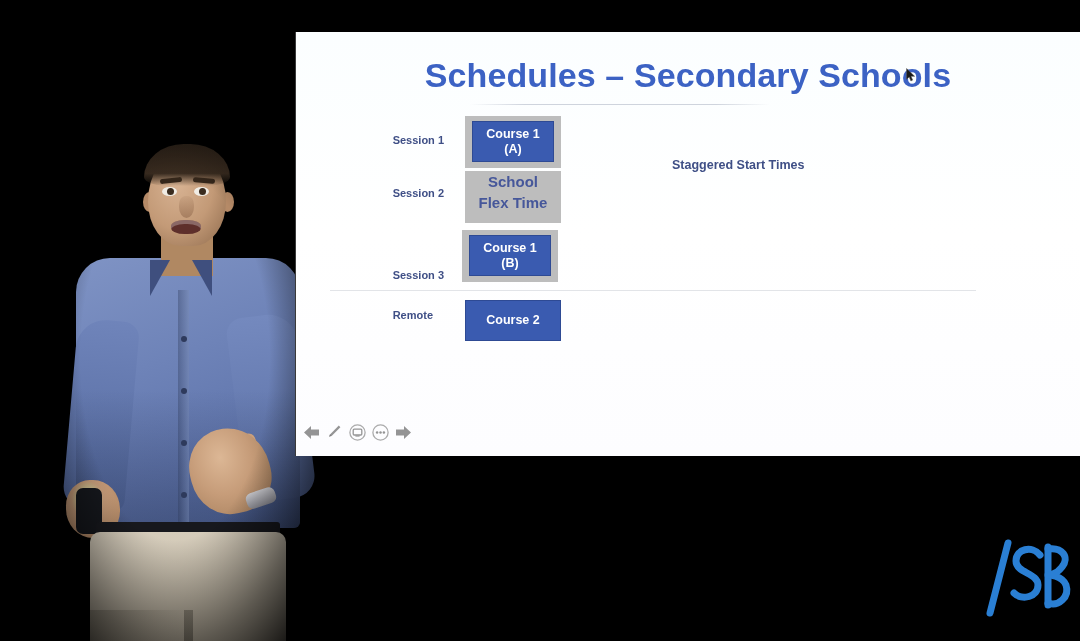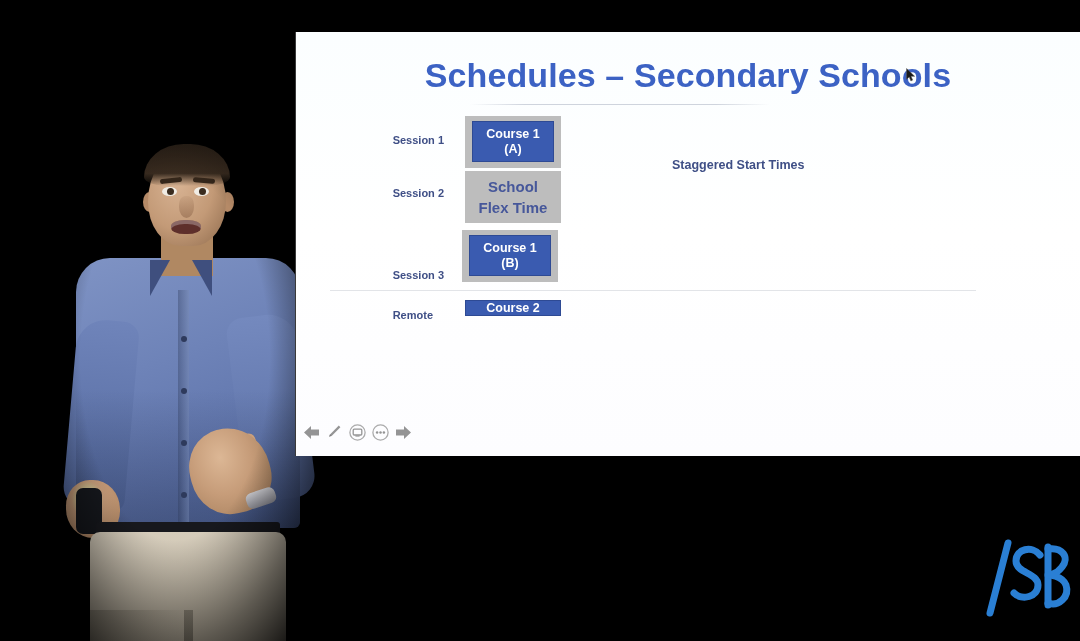--- a/index.html
+++ b/index.html
@@ -277,21 +277,20 @@
   .flex-box {
     position: absolute;
     background: #bdbdbd;
     color: #46579a;
     font-size: 15px;
     font-weight: 600;
     line-height: 21px;
     display: flex;
     flex-direction: column;
     align-items: center;
-    justify-content: center;
     text-align: center;
     box-sizing: border-box;
   }
   .divider {
     position: absolute;
     left: 34px;
     width: 646px;
     height: 1px;
     background: #e2e4e8;
   }
@@ -419,21 +418,21 @@
     <div class="row-label" style="left:18px; top:209px;margin-top:28px;">Session 3</div>
     <div class="gray-wrap" style="left:166px; top:198px; width:96px; height:52px;"></div>
     <div class="blue-box" style="left:173px; top:203px; width:82px; height:41px;">
       <span>Course 1</span>
       <span>(B)</span>
     </div>
 
     <div class="divider" style="top:258px;"></div>
 
     <div class="row-label" style="left:7px; top:277px;">Remote</div>
-    <div class="blue-box" style="left:169px; top:268px; width:96px; height:16px;">
+    <div class="blue-box" style="left:169px; top:268px; width:96px; height:41px;">
       <span>Course 2</span>
     </div>
 
     <div class="note" style="left:376px; top:126px;">Staggered Start Times</div>
 
 
 
     <div id="ppt-toolbar">
       <div class="tb">
         <svg width="17" height="15" viewBox="0 0 17 15" aria-hidden="true">

